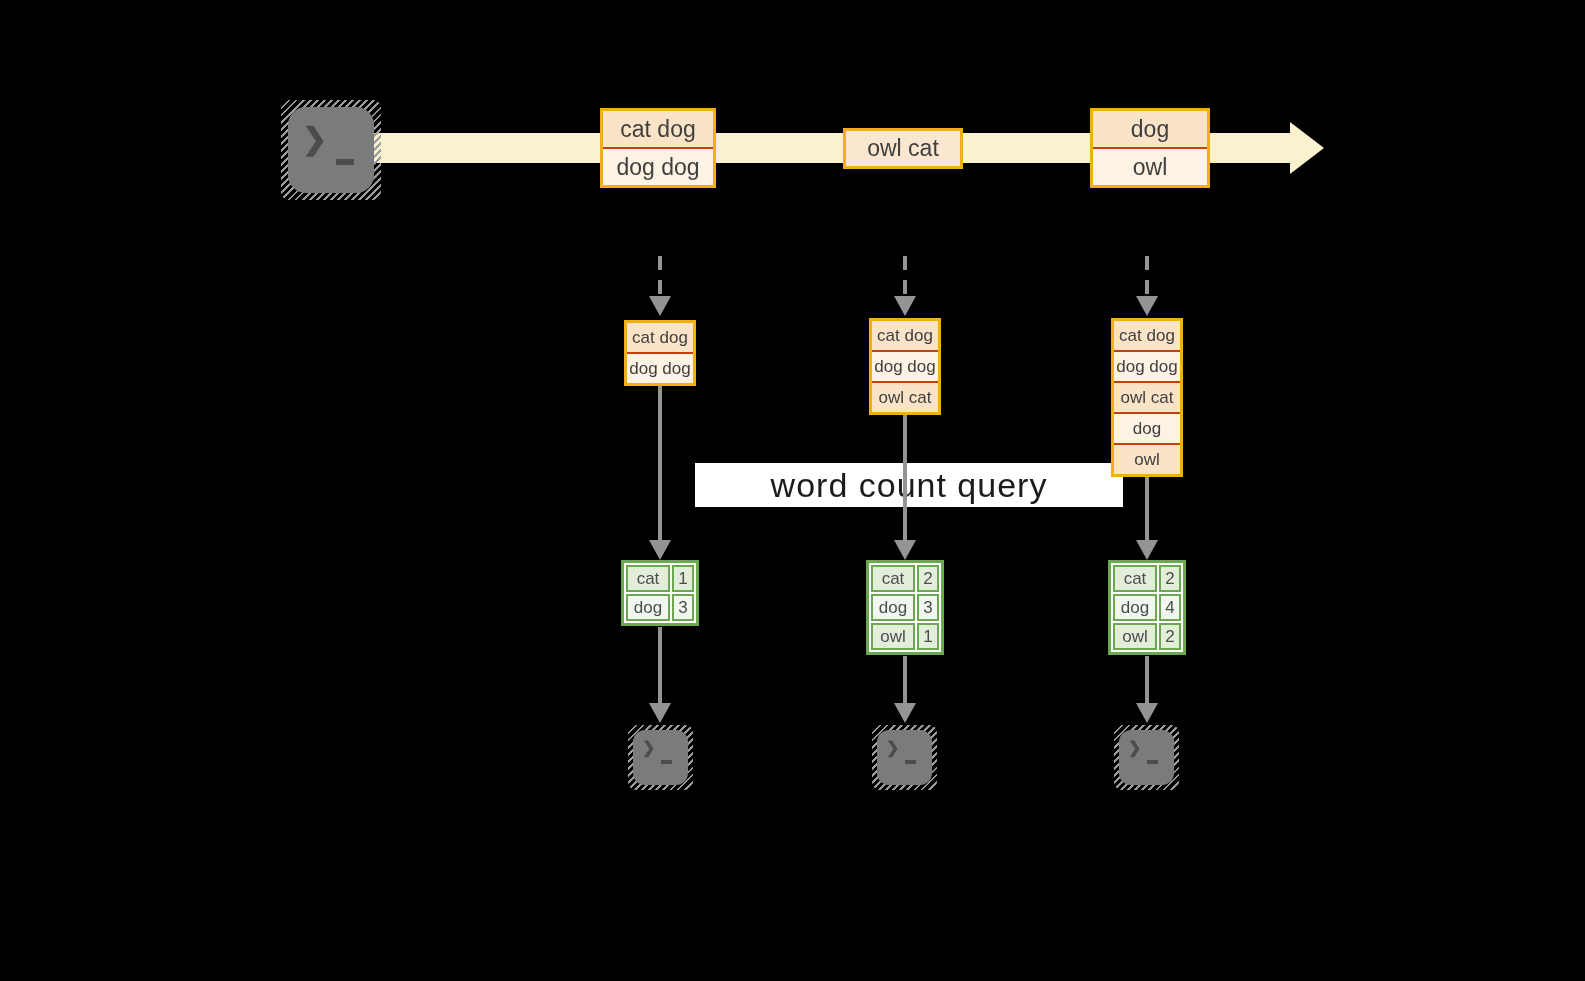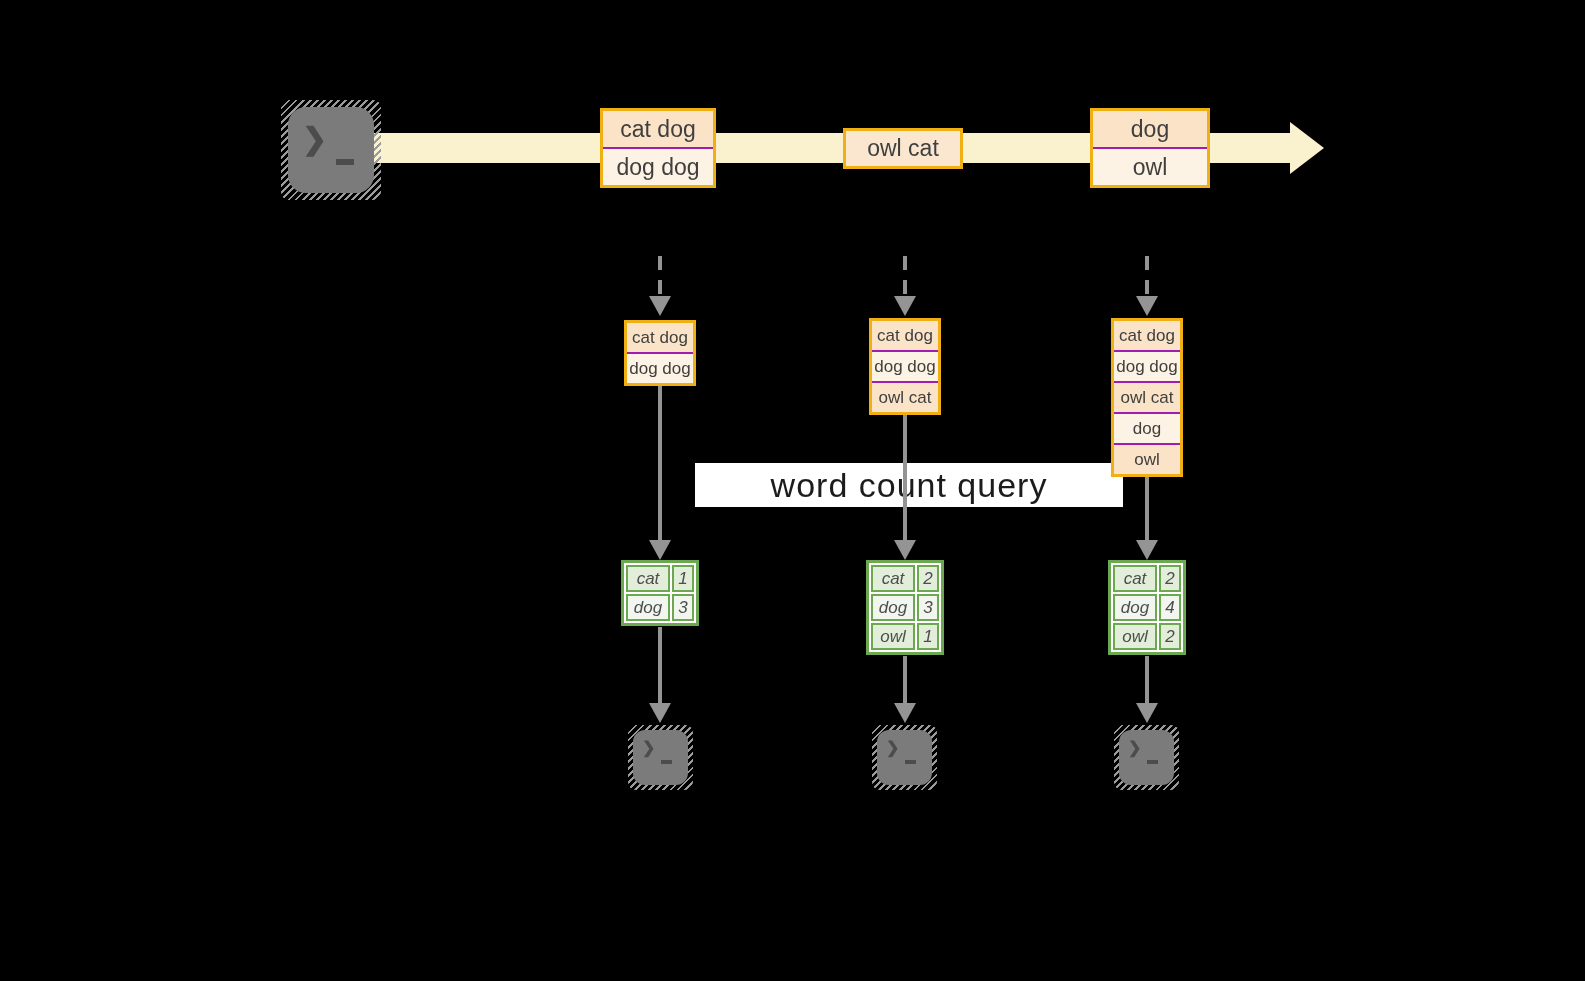--- a/index.html
+++ b/index.html
@@ -22,21 +22,21 @@
   .chev { position:absolute; color:#4C4C4C; font-weight:bold; }
   .term.big .chev { left:14px; top:14px; font-size:30px; }
   .term.small .chev { left:9px; top:8px; font-size:16px; }
   .pdash { position:absolute; background:#4C4C4C; }
   .term.big .pdash { left:48px; top:52px; width:18px; height:6px; }
   .term.small .pdash { left:28px; top:30px; width:11px; height:4px; }
 
   
   .obox { position:absolute; border:3px solid #F0B013; display:flex; flex-direction:column; z-index:4; }
   .obox .mcell { display:flex; align-items:center; justify-content:center;
-    color:#3F3F3F; border-top:2px solid #a21caf; }
+    color:#3F3F3F; border-top:2px solid #c2410c; }
   .obox .mcell:first-child { border-top:none; }
   .obox .mcell:nth-child(odd) { background:#FAE3C7; }
   .obox .mcell:nth-child(even) { background:#FDF3E4; }
   .obox.streambox .mcell { width:110px; height:36px; font-size:23px; }
   .obox.streambox.wide .mcell { width:114px; }
   .obox.single .mcell { background:#FBE7D0; width:114px; height:35px; font-size:23px; }
   .obox.stack .mcell { width:66px; height:29px; font-size:17px; }
 
   
   .vline { position:absolute; width:4px; background:#949494; transform:translateX(-2px); z-index:3; }
@@ -45,21 +45,21 @@
     border-left:11px solid transparent; border-right:11px solid transparent; border-top:20px solid #949494; }
 
   
   .querybox { position:absolute; left:695px; top:463px; width:428px; height:44px; background:#FFFFFF; z-index:2;
     display:flex; align-items:center; justify-content:center; }
   .querybox .qtext { font-size:34px; color:#1C1C1C; letter-spacing:1px; z-index:5; }
 
   
   .gtable { position:absolute; border:3px solid #6BA84F; background:#FFFFFF; padding:2px;
     display:flex; flex-direction:column; gap:2px; z-index:4; }
-  .grow { display:flex; gap:2px;font-style:italic; }
+  .grow { display:flex; gap:2px; }
   .gcell { border:2px solid #6BA84F; height:23px; display:flex; align-items:center; justify-content:center;
     font-size:17px; color:#4D4D4D; }
   .gword { width:40px; }
   .gcount { width:18px; }
   .grow:nth-child(odd) .gcell { background:#E3EEDA; }
   .grow:nth-child(even) .gcell { background:#F1F6EE; }
 </style>
 </head>
 <body>
 

